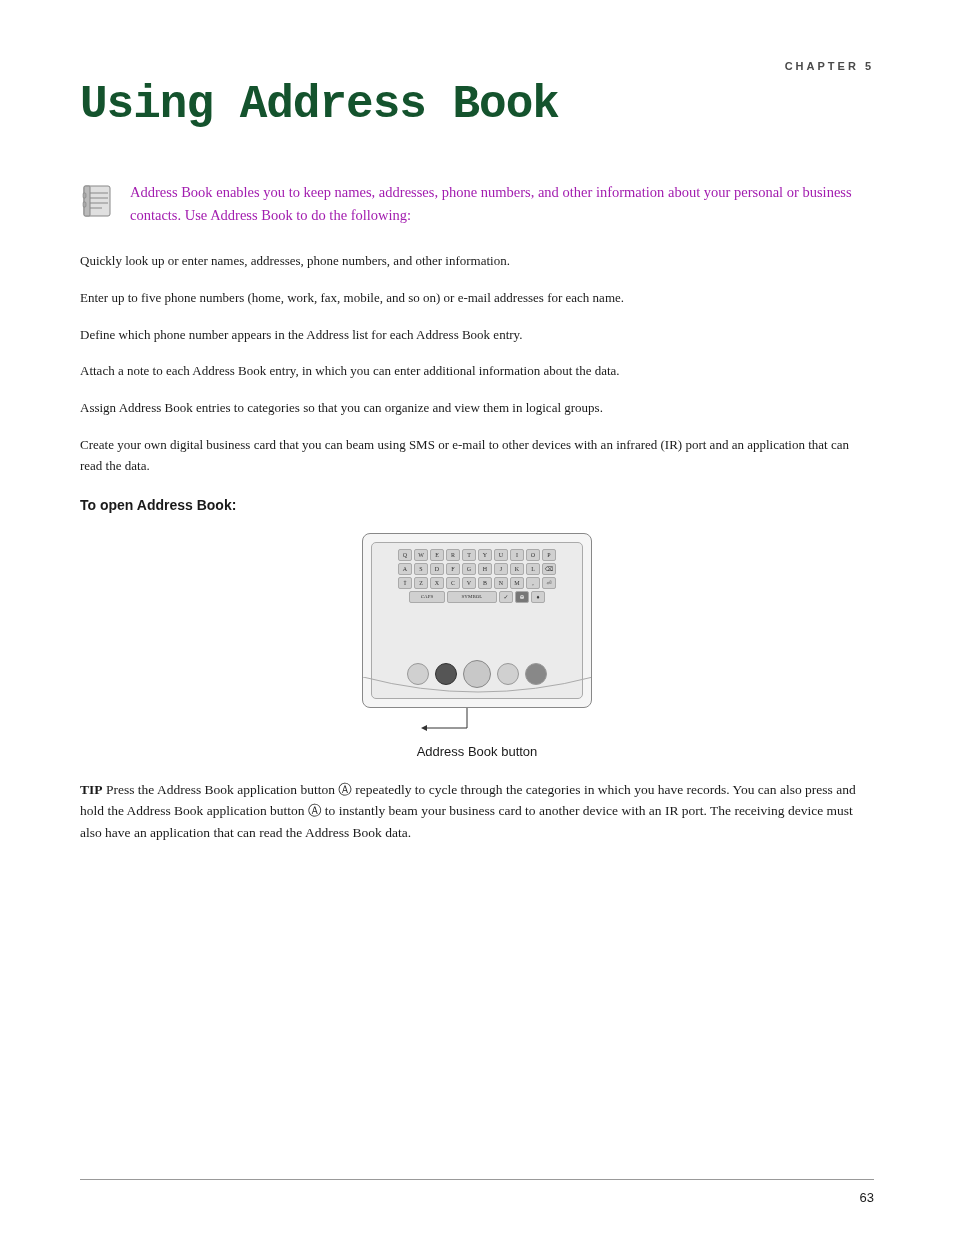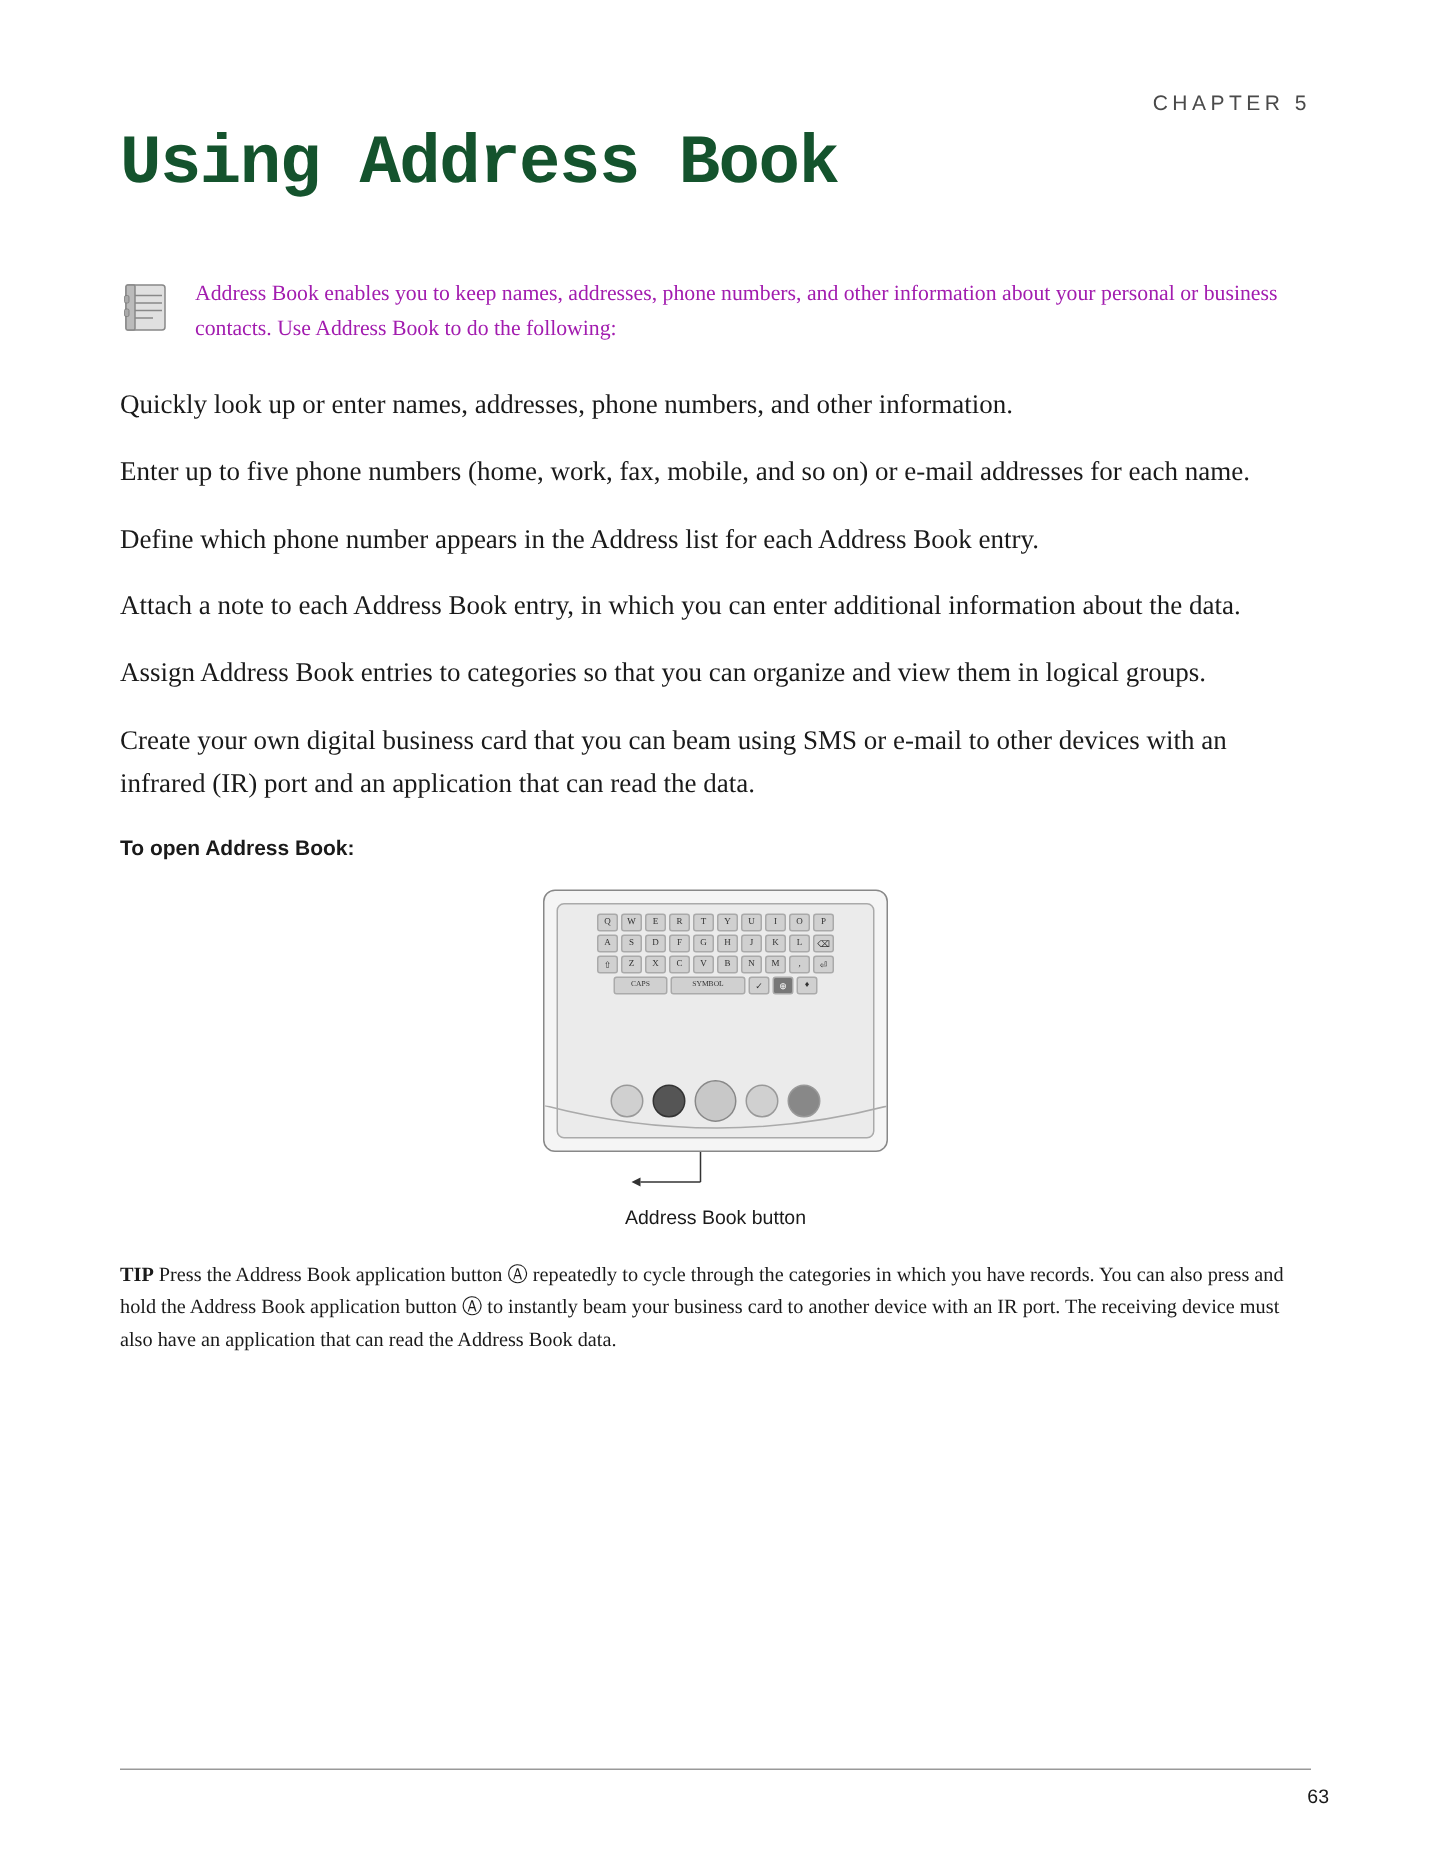--- a/index.html
+++ b/index.html
@@ -15,22 +15,22 @@
     .page {
       width: 954px;
       min-height: 1235px;
       padding: 60px 80px 60px 80px;
       position: relative;
     }
 
     .chapter-label {
       text-align: right;
       font-family: Arial, Helvetica, sans-serif;
-      font-size: 14px;
-      font-weight: normal;
+      font-size: 11px;
+      font-weight: bold;
       letter-spacing: 3px;
       color: #4a4a4a;
       margin-bottom: 8px;
     }
 
     .chapter-title {
       font-family: Liberation Mono, monospace;
       font-size: 46px;
       font-weight: bold;
       color: #14532d;
@@ -58,21 +58,21 @@
       line-height: 1.6;
       color: #a21caf;
     }
 
     .bullet-list {
       margin-left: 0;
       margin-bottom: 0;
     }
 
     .bullet-item {
-      font-size: 18px;
+      font-size: 13px;
       line-height: 1.6;
       margin-bottom: 16px;
       padding-left: 0;
     }
 
     .section-heading {
       font-family: Arial, Helvetica, sans-serif;
       font-size: 14px;
       font-weight: bold;
       margin-top: 20px;
@@ -222,21 +222,21 @@
       bottom: 55px;
       left: 80px;
       right: 80px;
       height: 1px;
       background: #999;
     }
 
     .footer-page-num {
       position: absolute;
       bottom: 30px;
-      right: 68px;
+      right: 80px;
       font-family: Arial, Helvetica, sans-serif;
       font-size: 13px;
       color: #1a1a1a;
     }
   </style>
 </head>
 <body>
 
 <div class="page">
 

